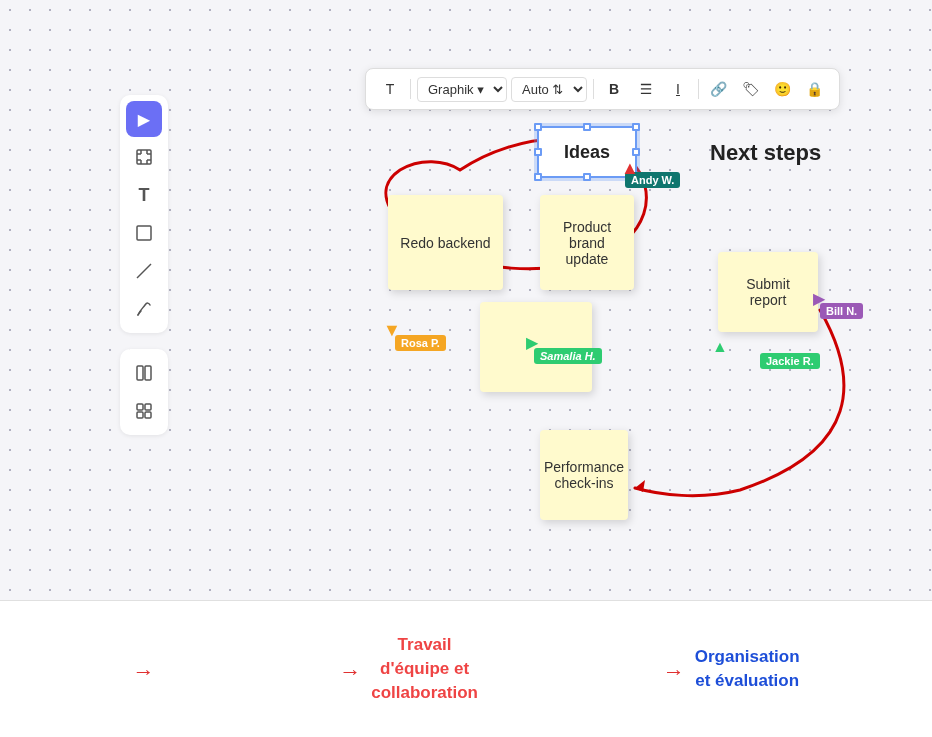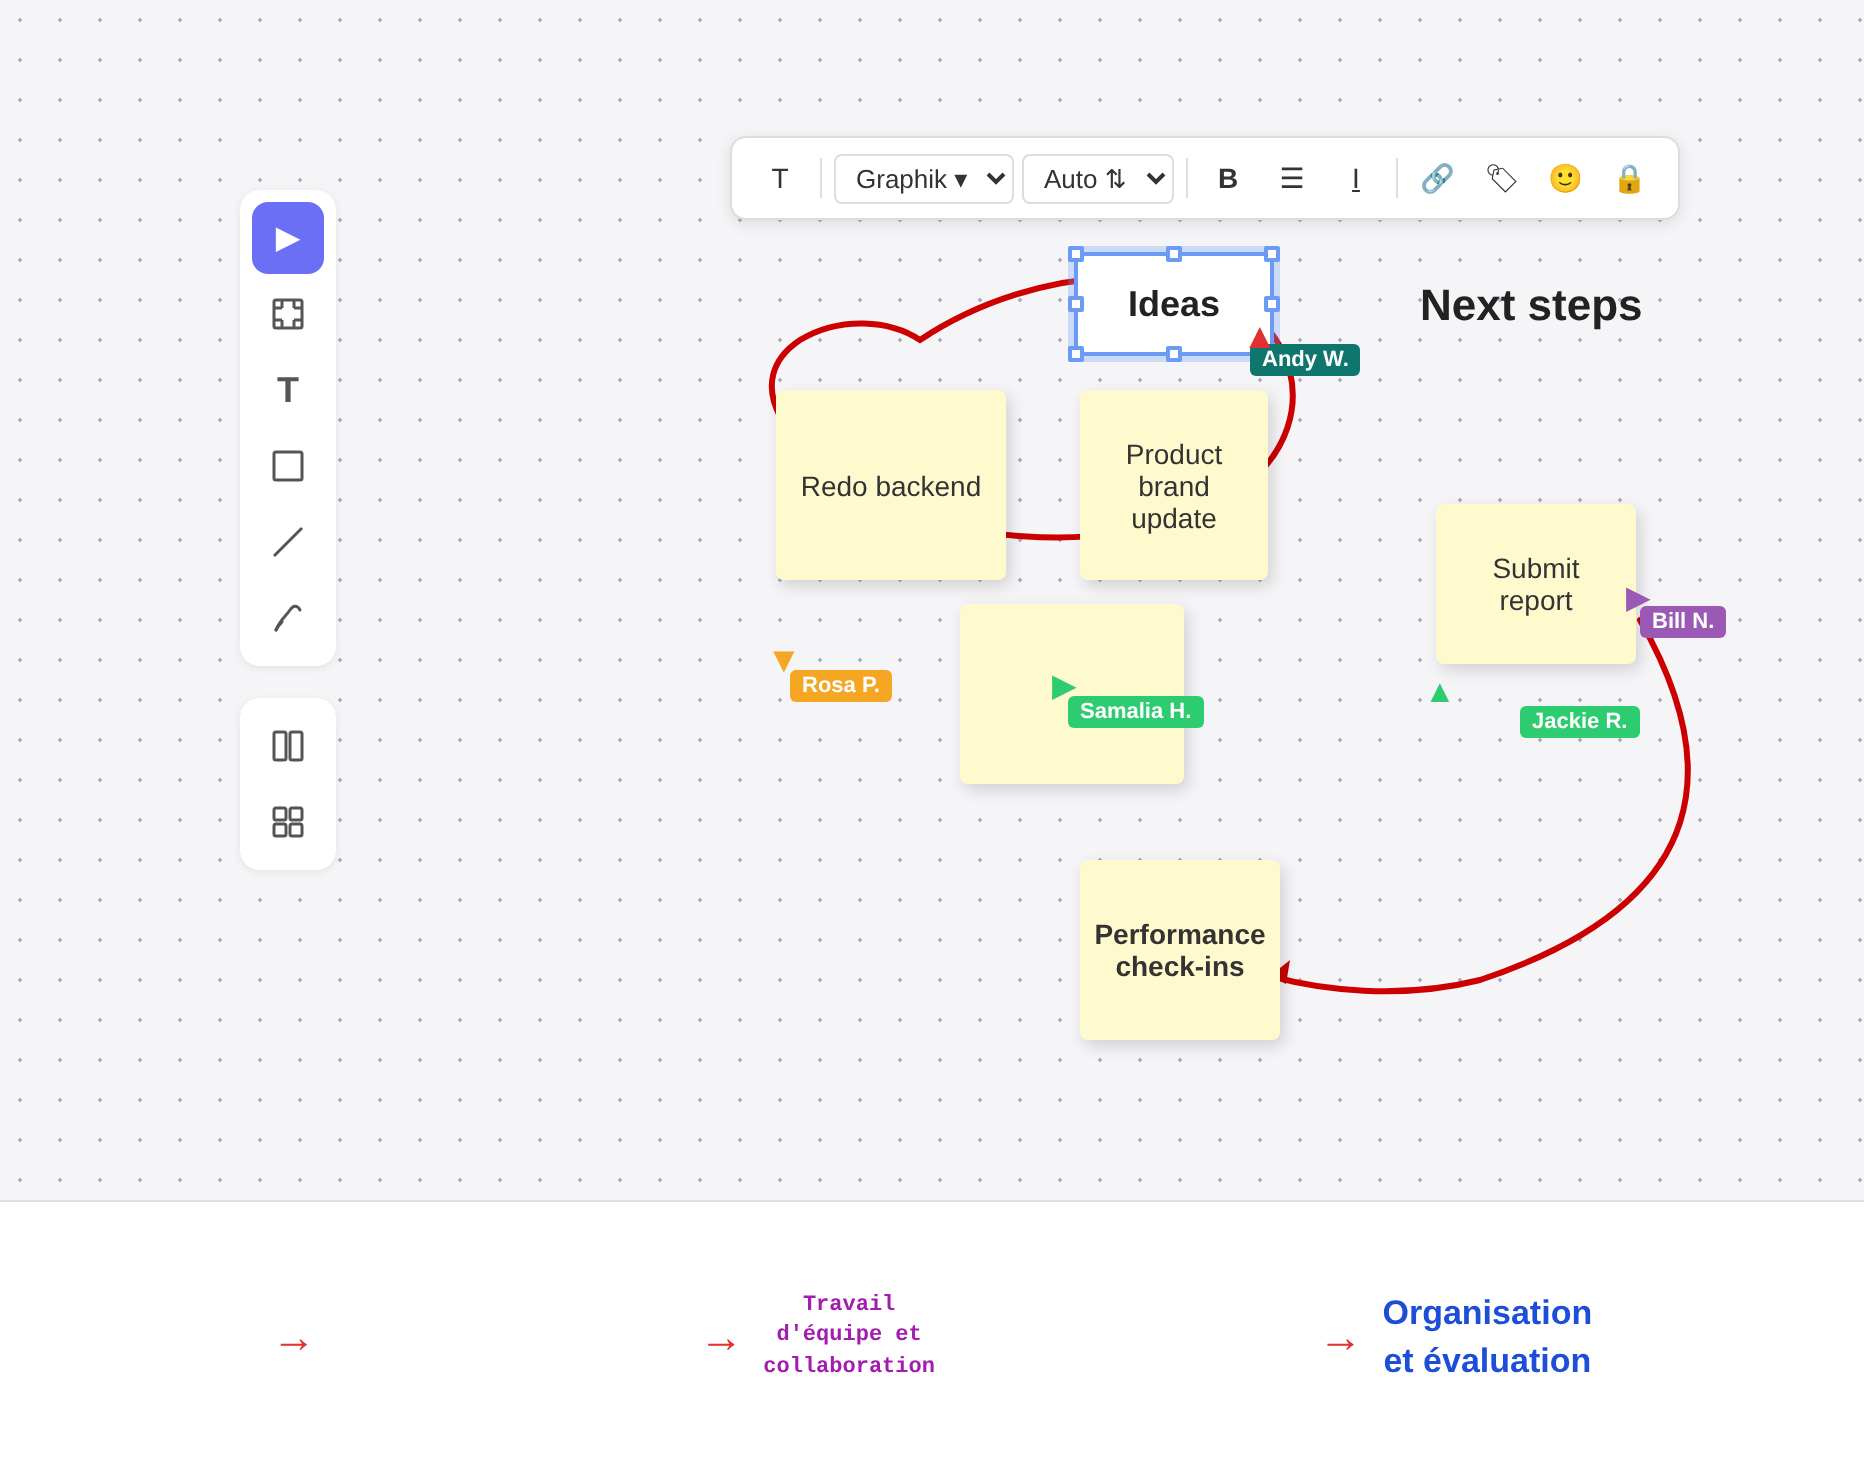--- a/index.html
+++ b/index.html
@@ -330,41 +330,41 @@
   <span>Product brand update</span>
 </div>
 
 <div class="sticky" style="top:302px;left:480px;width:112px;height:90px;">
 </div>
 
 <div class="sticky" style="top:252px;left:718px;width:100px;height:80px;">
   <span>Submit report</span>
 </div>
 
-<div class="sticky" style="top:430px;left:540px;width:100px;height:90px;font-weight:bold;">
+<div class="sticky" style="top:430px;left:540px;width:88px;height:90px;">
   <span>Performance check-ins</span>
 </div>
 
 <div class="next-steps">
   <span>Next steps</span>
 </div>
 
 <div class="cursor-label" style="top:172px;left:625px;background:#0f766e;">
   <span>Andy W.</span>
 </div>
 
 <div style="position:absolute;top:158px;left:621px;z-index:20;color:#e03030;font-size:18px;">▲</div>
 
 <div class="cursor-label" style="top:335px;left:395px;background:#f5a623;">
   <span>Rosa P.</span>
 </div>
 
 <div style="position:absolute;top:320px;left:383px;z-index:20;color:#f5a623;font-size:18px;">▼</div>
 
-<div class="cursor-label" style="top:348px;left:534px;background:#2ecc71;">
+<div class="cursor-label" style="top:348px;left:534px;background:#2ecc71;font-style:italic;">
   <span>Samalia H.</span>
 </div>
 
 <div style="position:absolute;top:333px;left:526px;z-index:20;color:#2ecc71;font-size:16px;">▶</div>
 
 <div class="cursor-label" style="top:353px;left:760px;background:#2ecc71;">
   <span>Jackie R.</span>
 </div>
 
 <div style="position:absolute;top:338px;left:712px;z-index:20;color:#2ecc71;font-size:16px;">▲</div>
@@ -376,21 +376,21 @@
 <div style="position:absolute;top:289px;left:813px;z-index:20;color:#9b59b6;font-size:16px;">▶</div>
 
 <div class="bottom-section">
   <div class="bottom-item">
     <span class="bottom-arrow">→</span>
   </div>
 
   <div class="bottom-item">
     <span class="bottom-arrow">→</span>
     <div>
-      <div style="font-size:11px;font-weight:800;color:#a21caf;line-height:1.4;text-align:center;font-family:Liberation Mono, monospace;">
+      <div style="font-size:17px;font-weight:800;color:#ef4444;line-height:1.4;text-align:center;">
         <span>Travail</span><br>
         <span>d'équipe et</span><br>
         <span>collaboration</span>
       </div>
     </div>
   </div>
 
   <div class="bottom-item">
     <span class="bottom-arrow">→</span>
     <div>

